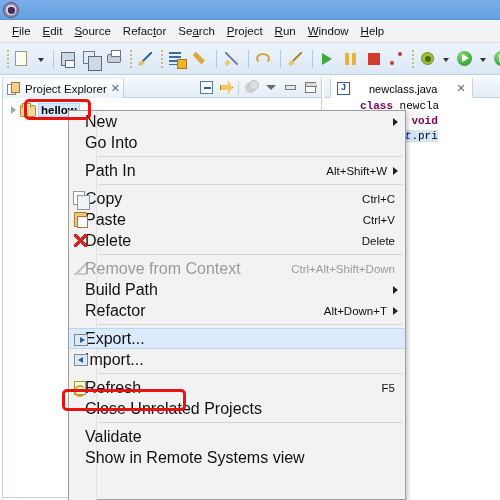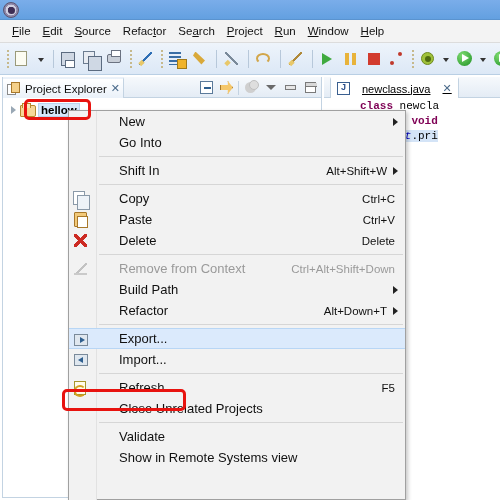--- a/index.html
+++ b/index.html
@@ -130,42 +130,42 @@
   .folder-ic{ position:relative; width:15px; height:13px; }
   .folder-ic::before{content:"";position:absolute;left:0;top:2px;width:14px;height:10px;background:#f6d89a;border:1px solid #b78a2e;border-radius:1px 2px 2px 1px;}
   .folder-ic::after{content:"";position:absolute;left:2px;top:0;width:7px;height:4px;background:#f9e6bc;border:1px solid #b78a2e;border-bottom:none;}
   #tree-row .name{ font-size:11.5px; font-weight:bold; background:#d6e8fb; border:1px solid #b9d4ef; padding:0 2px; }
 
   
   #editorarea{ position:absolute; left:324px; top:77px; width:176px; height:423px; background:#fff; }
   #ed-tabrow{ position:absolute; left:0; top:0; width:176px; height:21px;
     background:linear-gradient(#f6f9fc,#e4ecf5); border-bottom:1px solid #c3d3e2;}
   #ed-tab{ position:absolute; left:6px; top:0; height:21px; padding:0 6px;
-    display:flex; align-items:center; gap:12px; background:#fff;
-    border:1px solid #c3d3e2; border-bottom:none; border-top:2px solid #fff;text-decoration:underline;}
+    display:flex; align-items:center; gap:19px; background:#fff;
+    border:1px solid #c3d3e2; border-bottom:none; border-top:2px solid #fff;}
   .java-ic{ position:relative; width:13px; height:13px; background:#fff; border:1px solid #3a5f8f;}
   .java-ic::after{ content:"J"; position:absolute; left:3px; top:-1px; font-size:9px; font-weight:bold; color:#2b4f8a;}
   #code{ position:absolute; left:0; top:22px; width:176px; font-family:"Liberation Mono", monospace;
     font-size:11px; line-height:15px; white-space:pre; }
   #code .ln{ position:absolute; left:0;margin-left:28px; }
   .kw{ color:#7f0055; font-weight:bold; }
   .fld{ color:#0000c0; font-style:italic; }
   .sel{ background:#d4e4f7; }
 
   
   #ctxmenu{
     position:absolute; left:68px; top:110px; width:338px; height:390px;
     background:#f2f2f2; border:1px solid #a0a0a0;
     box-shadow:2px 2px 4px rgba(0,0,0,.22);
   }
   #ctxgutter{ position:absolute; left:0; top:0; width:28px; height:390px; background:#f2f2f2;
     border-right:1px solid #e2e2e2;}
   .row{ position:relative; height:21px; display:flex; align-items:center; cursor:default;}
   .row .ic{ position:absolute; left:4px; top:3px; width:16px; height:16px; }
-  .row .lb{ margin-left:50px; font-size:13px; color:#111; white-space:nowrap;}
+  .row .lb{ margin-left:16px; font-size:16px; color:#111; white-space:nowrap;}
   .row .acc{ position:absolute; right:18px; font-size:11.5px; color:#111; }
   .row .acc.noarrow{ right:10px; }
   .row .sub{ position:absolute; right:7px; width:0;height:0;
     border-top:4px solid transparent;border-bottom:4px solid transparent;border-left:5px solid #222;}
   .row.disabled .lb, .row.disabled .acc{ color:#9a9a9a; }
   .row.hi{ background:#dbeafc; border-top:1px solid #b8d6f5; border-bottom:1px solid #b8d6f5; }
   .msep{ height:1px; background:#d6d6d6; margin:3px 2px 3px 30px; }
 
   
   .mi-copy{position:absolute;left:0;top:0;width:12px;height:14px;background:#fff;border:1px solid #8a99a8;}
@@ -342,21 +342,21 @@
   <div id="ctxitems">
       <div class="row">
         <span class="lb">New</span>
         <span class="sub"></span>
       </div>
       <div class="row">
         <span class="lb">Go Into</span>
       </div>
       <div class="msep"></div>
       <div class="row">
-        <span class="lb">Shift In</span>
+        <span class="lb">Path In</span>
         <span class="acc">Alt+Shift+W</span>
         <span class="sub"></span>
       </div>
       <div class="msep"></div>
       <div class="row">
         <span class="ic">
           <span class="mi-copy"></span>
         </span>
         <span class="lb">Copy</span>
         <span class="acc noarrow">Ctrl+C</span>

